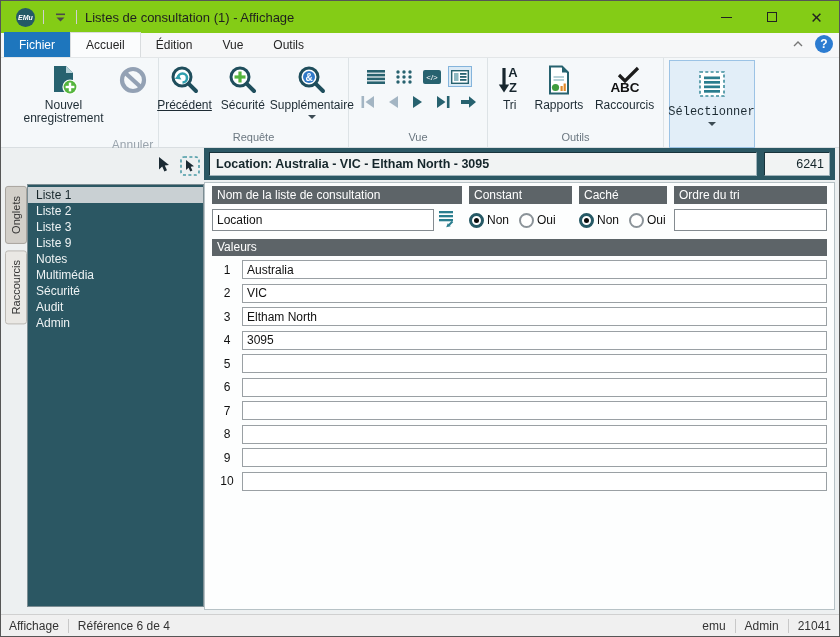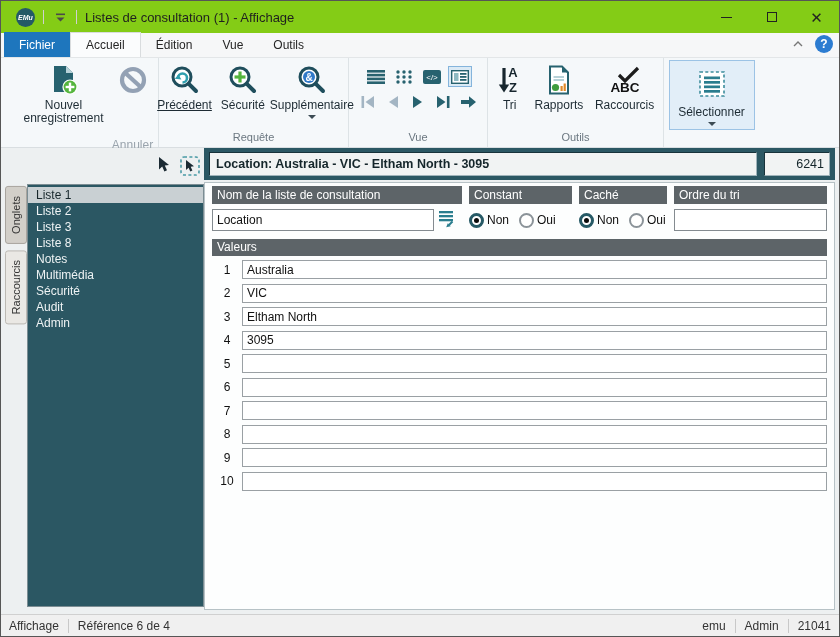--- a/index.html
+++ b/index.html
@@ -321,21 +321,21 @@
               </svg>
           </span>
           <span>Raccourcis</span>
         </div>
       </div>
       <div class="rib-label">Outils</div>
     </div>
 
     <div class="rib-group" style="width:95px; border-right:none;">
       <div class="rib-body">
-        <div class="bigbtn selected" style="width:86px; height:70px;">
+        <div class="bigbtn selected" style="width:86px; height:88px;font-family:Liberation Mono, monospace;">
           <span class="bicon" style="height:40px;">
             <svg width="28" height="28" viewBox="0 0 28 28">
                 <rect x="2" y="2" width="24" height="24" fill="#fff" stroke="#3d8d9c" stroke-width="1.6" stroke-dasharray="3,2.3"></rect>
                 <rect x="6" y="6.5" width="16" height="2.7" fill="#2a7d8e"></rect>
                 <rect x="6" y="11" width="16" height="2.7" fill="#2a7d8e"></rect>
                 <rect x="6" y="15.5" width="16" height="2.7" fill="#2a7d8e"></rect>
                 <rect x="6" y="20" width="16" height="2.7" fill="#2a7d8e"></rect>
               </svg>
           </span>
           <span>Sélectionner</span>
@@ -370,21 +370,21 @@
           <div class="vtab inactive">Raccourcis</div>
         </div>
         <div class="sidebar">
 
             <div class="sb-item selected"><span>Liste 1</span></div>
 
             <div class="sb-item"><span>Liste 2</span></div>
 
             <div class="sb-item"><span>Liste 3</span></div>
 
-            <div class="sb-item"><span>Liste 8</span></div>
+            <div class="sb-item"><span>Liste 9</span></div>
 
             <div class="sb-item"><span>Notes</span></div>
 
             <div class="sb-item"><span>Multimédia</span></div>
 
             <div class="sb-item"><span>Sécurité</span></div>
 
             <div class="sb-item"><span>Audit</span></div>
 
             <div class="sb-item"><span>Admin</span></div>

